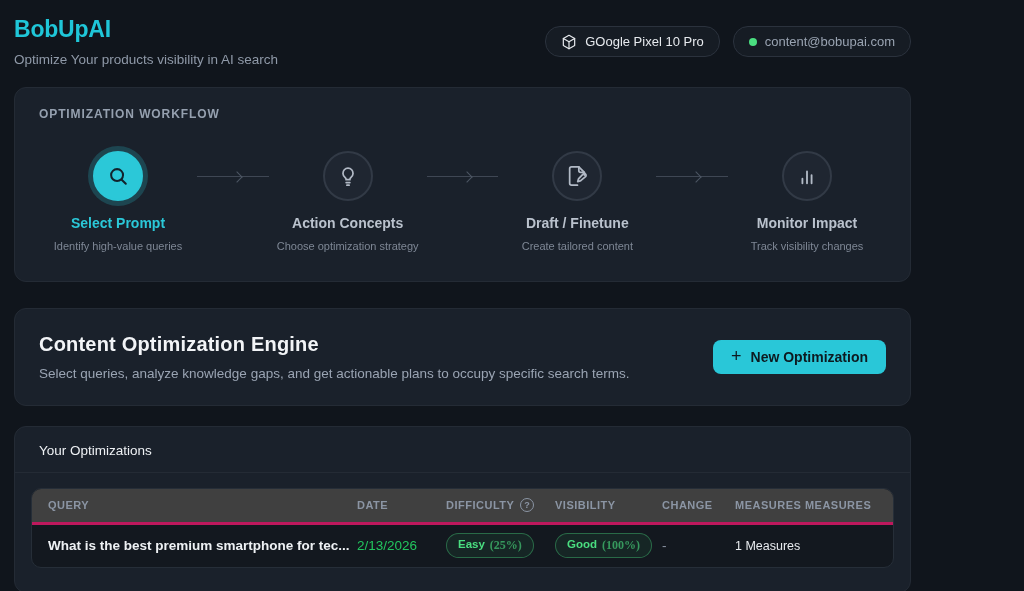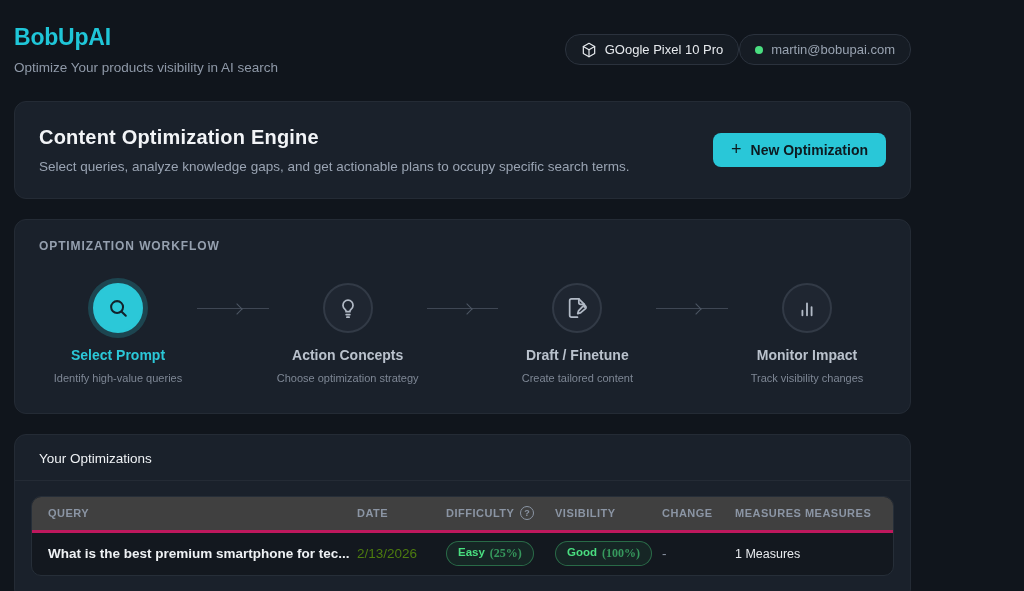--- a/index.html
+++ b/index.html
@@ -2,27 +2,27 @@
 <html><head>
 <meta charset="utf-8">
 <style>
   * { margin:0; padding:0; box-sizing:border-box; }
   html,body { width:1024px; height:591px; overflow:hidden; }
   body {
     background:#10151c;
     font-family:"Liberation Sans", sans-serif;
     color:#e8ebef;
   }
-  .page { width:925px; height:591px; padding:24px 14px 0; overflow:hidden; }
+  .page { width:925px; height:591px; padding:16px 14px 0; overflow:hidden; }
 
   
   .topbar { display:flex; justify-content:space-between; align-items:flex-start; }
   .logo { font-size:23px; font-weight:700; color:#1fc6d8; letter-spacing:-0.2px; }
   .tagline { margin-top:9px; font-size:13.5px; color:#8f99a8;text-align:right; }
-  .topbar-right { display:flex; gap:0; margin-top:10px; }
+  .topbar-right { display:flex; gap:13px; margin-top:10px; }
   .pill {
     display:inline-flex; align-items:center; gap:8px;
     height:31px; padding:0 15px; border-radius:15px;
     background:#161c24; border:1px solid #2b323d; font-size:13px;
     cursor:pointer;
   }
   .pill.device { color:#e7eaee; font-weight:500; }
   .pill.account { color:#99a3b1; }
   .dot { width:8px; height:8px; border-radius:50%; background:#4ade80; }
   .icon { display:inline-flex; align-items:center; justify-content:center; }
@@ -87,21 +87,21 @@
   }
   .trow.body { height:42px; font-size:13.5px; cursor:pointer; }
   .th { display:flex; align-items:center; gap:6px; }
   .th.right, .td.right { justify-self:end;margin-left:48px; }
   .help {
     width:14px; height:14px; border-radius:50%; border:1.2px solid #8b95a4;
     font-size:9px; font-weight:700; color:#8b95a4;
     display:inline-flex; align-items:center; justify-content:center; cursor:pointer;
   }
   .q-cell { color:#eef1f4; font-weight:600; white-space:nowrap; overflow:hidden; }
-  .date-cell { color:#4d7c0f; }
+  .date-cell { color:#22c55e; }
   .badge {
     display:inline-flex; align-items:flex-start; gap:5px;
     padding:4px 11px; border-radius:13px;
     border:1px solid rgba(74,222,128,0.38);
     background:rgba(74,222,128,0.07);
     font-size:11.5px; font-weight:700; color:#4ade80;
   }
   .badge .pct { font-size:12px; font-weight:600; color:rgba(74,222,128,0.62);font-family:Liberation Serif, serif; }
   .change-cell { color:#8b95a4; }
   .measures-cell { color:#e8ebef; font-size:12.5px; font-weight:500; }
@@ -127,94 +127,94 @@
           <svg width="16" height="16" viewBox="0 0 24 24" fill="none" stroke="currentColor" stroke-width="1.8" stroke-linejoin="round" stroke-linecap="round">
             <path d="M12 2 3.5 6.7v10.6L12 22l8.5-4.7V6.7L12 2Z"></path>
             <path d="M3.5 6.7 12 11.5l8.5-4.8"></path>
             <path d="M12 11.5V22"></path>
           </svg>
         </span>
         <span>GOogle Pixel 10 Pro</span>
       </div>
       <div class="pill account">
         <span class="dot"></span>
-        <span>martin@bobupai.com</span>
-      </div>
+        <span>content@bobupai.com</span>
+      </div>
+    </div>
+  </div>
+
+  <div class="card workflow">
+    <div class="section-label">OPTIMIZATION WORKFLOW</div>
+    <div class="steps">
+
+      <div class="step active">
+        <div class="step-circle">
+          <svg width="22" height="22" viewBox="0 0 24 24" fill="none" stroke="currentColor" stroke-width="2.2" stroke-linecap="round">
+            <circle cx="11" cy="11" r="6.5"></circle>
+            <line x1="16" y1="16" x2="20.5" y2="20.5"></line>
+          </svg>
+        </div>
+        <div class="step-title">Select Prompt</div>
+        <div class="step-sub">Identify high-value queries</div>
+      </div>
+
+      <div class="arrow"></div>
+
+      <div class="step">
+        <div class="step-circle">
+          <svg width="22" height="22" viewBox="0 0 24 24" fill="none" stroke="currentColor" stroke-width="1.9" stroke-linecap="round">
+            <path d="M8.5 13.2a5.5 5.5 0 1 1 7 0c-.9.8-1.5 1.6-1.5 2.8h-4c0-1.2-.6-2-1.5-2.8Z"></path>
+            <line x1="10" y1="19.2" x2="14" y2="19.2"></line>
+            <line x1="10.8" y1="22" x2="13.2" y2="22"></line>
+          </svg>
+        </div>
+        <div class="step-title">Action Concepts</div>
+        <div class="step-sub">Choose optimization strategy</div>
+      </div>
+
+      <div class="arrow"></div>
+
+      <div class="step">
+        <div class="step-circle">
+          <svg width="22" height="22" viewBox="0 0 24 24" fill="none" stroke="currentColor" stroke-width="1.9" stroke-linecap="round" stroke-linejoin="round">
+            <path d="M12.5 22H6a2 2 0 0 1-2-2V4a2 2 0 0 1 2-2h8l6 6v3"></path>
+            <path d="M14 2v4a2 2 0 0 0 2 2h4"></path>
+            <path d="M21.3 12.7a1.9 1.9 0 0 0-2.7-2.7l-4.5 4.5a2 2 0 0 0-.5.85l-.8 2.75 2.75-.8a2 2 0 0 0 .85-.5z"></path>
+          </svg>
+        </div>
+        <div class="step-title">Draft / Finetune</div>
+        <div class="step-sub">Create tailored content</div>
+      </div>
+
+      <div class="arrow"></div>
+
+      <div class="step">
+        <div class="step-circle">
+          <svg width="22" height="22" viewBox="0 0 24 24" fill="none" stroke="currentColor" stroke-width="2" stroke-linecap="round">
+            <line x1="7" y1="20" x2="7" y2="15"></line>
+            <line x1="12" y1="20" x2="12" y2="7"></line>
+            <line x1="17" y1="20" x2="17" y2="11"></line>
+          </svg>
+        </div>
+        <div class="step-title">Monitor Impact</div>
+        <div class="step-sub">Track visibility changes</div>
+      </div>
+
     </div>
   </div>
 
   <div class="card hero">
     <div>
       <div class="hero-title">Content Optimization Engine</div>
       <div class="hero-sub">Select queries, analyze knowledge gaps, and get actionable plans to occupy specific search terms.</div>
     </div>
     <button class="btn-primary">
       <span class="plus">+</span>
       <span>New Optimization</span>
     </button>
-  </div>
-
-  <div class="card workflow">
-    <div class="section-label">OPTIMIZATION WORKFLOW</div>
-    <div class="steps">
-
-      <div class="step active">
-        <div class="step-circle">
-          <svg width="22" height="22" viewBox="0 0 24 24" fill="none" stroke="currentColor" stroke-width="2.2" stroke-linecap="round">
-            <circle cx="11" cy="11" r="6.5"></circle>
-            <line x1="16" y1="16" x2="20.5" y2="20.5"></line>
-          </svg>
-        </div>
-        <div class="step-title">Select Prompt</div>
-        <div class="step-sub">Identify high-value queries</div>
-      </div>
-
-      <div class="arrow"></div>
-
-      <div class="step">
-        <div class="step-circle">
-          <svg width="22" height="22" viewBox="0 0 24 24" fill="none" stroke="currentColor" stroke-width="1.9" stroke-linecap="round">
-            <path d="M8.5 13.2a5.5 5.5 0 1 1 7 0c-.9.8-1.5 1.6-1.5 2.8h-4c0-1.2-.6-2-1.5-2.8Z"></path>
-            <line x1="10" y1="19.2" x2="14" y2="19.2"></line>
-            <line x1="10.8" y1="22" x2="13.2" y2="22"></line>
-          </svg>
-        </div>
-        <div class="step-title">Action Concepts</div>
-        <div class="step-sub">Choose optimization strategy</div>
-      </div>
-
-      <div class="arrow"></div>
-
-      <div class="step">
-        <div class="step-circle">
-          <svg width="22" height="22" viewBox="0 0 24 24" fill="none" stroke="currentColor" stroke-width="1.9" stroke-linecap="round" stroke-linejoin="round">
-            <path d="M12.5 22H6a2 2 0 0 1-2-2V4a2 2 0 0 1 2-2h8l6 6v3"></path>
-            <path d="M14 2v4a2 2 0 0 0 2 2h4"></path>
-            <path d="M21.3 12.7a1.9 1.9 0 0 0-2.7-2.7l-4.5 4.5a2 2 0 0 0-.5.85l-.8 2.75 2.75-.8a2 2 0 0 0 .85-.5z"></path>
-          </svg>
-        </div>
-        <div class="step-title">Draft / Finetune</div>
-        <div class="step-sub">Create tailored content</div>
-      </div>
-
-      <div class="arrow"></div>
-
-      <div class="step">
-        <div class="step-circle">
-          <svg width="22" height="22" viewBox="0 0 24 24" fill="none" stroke="currentColor" stroke-width="2" stroke-linecap="round">
-            <line x1="7" y1="20" x2="7" y2="15"></line>
-            <line x1="12" y1="20" x2="12" y2="7"></line>
-            <line x1="17" y1="20" x2="17" y2="11"></line>
-          </svg>
-        </div>
-        <div class="step-title">Monitor Impact</div>
-        <div class="step-sub">Track visibility changes</div>
-      </div>
-
-    </div>
   </div>
 
   <div class="card optims">
     <div class="optims-header">Your Optimizations</div>
 
     <div class="table-wrap">
       <div class="trow head">
         <div class="th">QUERY</div>
         <div class="th">DATE</div>
         <div class="th">

